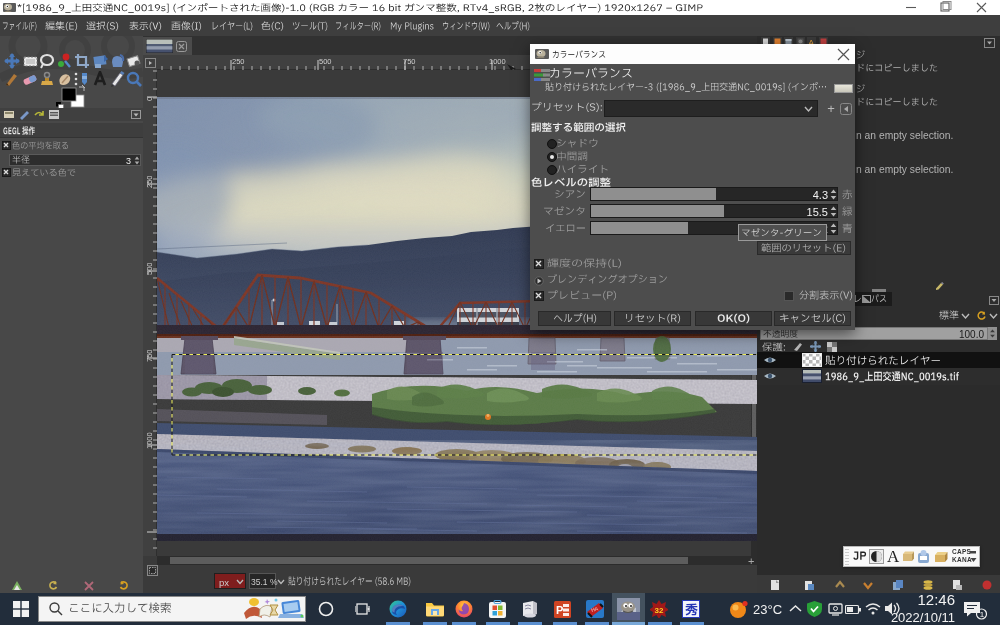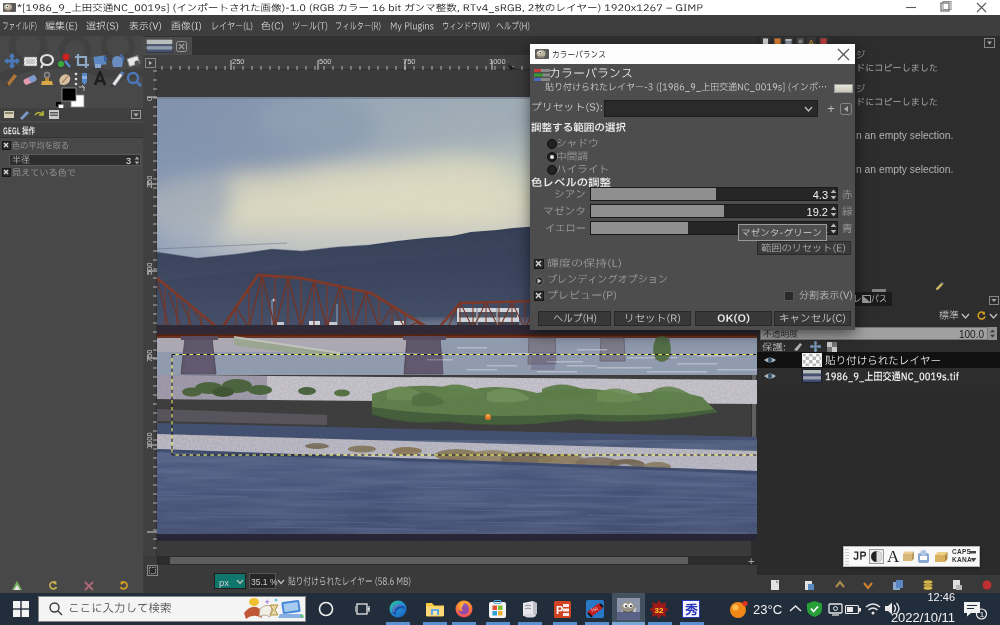--- a/index.html
+++ b/index.html
@@ -410,21 +410,21 @@
     </svg>
 <div class="abs" style="left:751px;top:70px;width:6px;height:486px;background:#2c2c2c"></div>
 <div class="abs" style="left:752px;top:71px;width:4px;height:470px;background:#5d5d5d"></div>
 <div class="abs" style="left:157px;top:556px;width:600px;height:9px;background:#2c2c2c"></div>
 <div class="abs" style="left:170px;top:557px;width:518px;height:7px;background:#5d5d5d"></div>
 <div class="abs" style="left:748px;top:555px;width:10px;height:10px;color:#aaa;font-size:11px">+</div>
 <svg class="abs" style="left:147px;top:565px" width="11" height="11">
       <rect x="0.5" y="0.5" width="10" height="10" fill="none" stroke="#888"></rect>
       <rect x="2.5" y="2.5" width="6" height="6" fill="#2a2a2a" stroke="#999" stroke-dasharray="1.5,1"></rect>
     </svg>
-<div class="abs" style="left:214px;top:573px;width:32px;height:16px;background:#0f766e;border:1px solid #1f1f1f;color:#ccc;font-size:9.5px;padding:2.5px 0 0 4px">px</div>
+<div class="abs" style="left:214px;top:573px;width:32px;height:16px;background:#7f1d1d;border:1px solid #1f1f1f;color:#ccc;font-size:9.5px;padding:2.5px 0 0 4px">px</div>
 <svg class="abs" style="left:236px;top:579px" width="8" height="6">
       <path d="M1,1 l3,3.5 3,-3.5" stroke="#bbb" stroke-width="1.3" fill="none"></path>
     </svg>
 <div class="abs" style="left:249px;top:573px;width:27px;height:16px;background:#262626;border:1px solid #555;color:#ccc;font-size:8.5px;padding:3px 0 0 1px;white-space:nowrap">35.1 %</div>
 <svg class="abs" style="left:277px;top:579px" width="8" height="6">
       <path d="M1,1 l3,3.5 3,-3.5" stroke="#bbb" stroke-width="1.3" fill="none"></path>
     </svg>
 <svg style="position:absolute;left:288px;top:576px;overflow:visible" width="123" height="13">
       <path transform="translate(0,8.8) scale(0.7700,1)" d="M9.6 -6.5V-6.0H7.2V-4.0H9.2V0.7H8.6V0.1H5.6V0.7H5.0V-4.0H6.6V-8.3H7.2V-6.5ZM1.0 -8.0H4.2V-1.9H1.0ZM3.6 -6.2V-7.5H1.6V-6.2ZM3.6 -4.4V-5.7H1.6V-4.4ZM1.6 -3.8V-2.4H3.6V-3.8ZM5.6 -0.5H8.6V-3.5H5.6ZM0.4 0.2Q0.7 -0.1 1.1 -0.7Q1.5 -1.2 1.7 -1.6L2.2 -1.3Q2.0 -0.8 1.6 -0.3Q1.2 0.3 0.8 0.7ZM3.4 -1.6Q3.7 -1.3 4.0 -0.8Q4.3 -0.3 4.5 0.1L4.0 0.5Q3.8 0.1 3.5 -0.4Q3.2 -0.9 2.9 -1.3Z M12.1 -2.6Q12.2 -5.0 12.4 -8.0L13.2 -8.0Q13.0 -6.8 12.9 -5.1H12.9Q13.1 -5.6 13.2 -5.8Q13.6 -6.6 14.2 -7.1Q14.9 -7.6 15.7 -7.6Q16.4 -7.6 17.0 -7.2Q17.5 -6.8 17.8 -6.1Q18.1 -5.4 18.1 -4.4Q18.1 -2.3 17.0 -1.1Q15.9 0.0 13.6 0.3L13.4 -0.4Q15.5 -0.7 16.4 -1.6Q17.4 -2.6 17.4 -4.4Q17.4 -5.6 16.9 -6.2Q16.4 -6.9 15.6 -6.9Q14.7 -6.9 14.0 -6.2Q13.3 -5.6 12.9 -4.3Q12.9 -4.0 12.8 -3.6Q12.8 -3.3 12.8 -2.6Z M23.5 -8.2Q23.2 -7.0 22.6 -5.8V0.7H21.9V-4.8Q21.3 -3.9 20.7 -3.4L20.3 -4.0Q21.3 -4.9 21.9 -5.9Q22.5 -7.0 22.9 -8.4ZM29.5 -6.4V-5.8H28.1V-0.1Q28.1 0.3 27.9 0.4Q27.8 0.6 27.4 0.6H25.5L25.3 -0.0H27.4V-5.8H23.2V-6.4H27.4V-8.3H28.1V-6.4ZM25.4 -1.8Q24.6 -3.2 23.7 -4.4L24.2 -4.7Q25.1 -3.7 25.9 -2.1Z M37.8 -3.6Q37.8 -2.4 37.5 -1.6Q37.2 -0.8 36.5 -0.4Q35.9 0.1 34.8 0.3L34.5 -0.4Q35.5 -0.6 36.1 -0.9Q36.6 -1.3 36.9 -2.0Q37.1 -2.6 37.1 -3.6L37.0 -5.0Q36.2 -5.0 35.7 -5.0Q34.8 -5.0 34.0 -5.0L34.0 -5.7Q34.7 -5.7 35.6 -5.7Q36.1 -5.7 37.0 -5.7L36.9 -8.0L37.6 -8.0L37.7 -5.7Q38.8 -5.8 39.3 -5.8L39.3 -5.1Q38.8 -5.1 37.7 -5.0ZM32.4 -1.1Q32.4 -1.6 32.5 -2.1Q32.7 -2.6 33.0 -3.2L33.5 -2.9Q33.1 -2.0 32.9 -1.4Q32.7 -0.9 32.6 -0.4Q32.6 -0.2 32.6 -0.1Q32.6 -0.0 32.6 0.2L31.9 0.2Q31.6 -1.5 31.6 -3.0Q31.6 -5.3 32.1 -7.8L32.8 -7.7Q32.5 -6.5 32.4 -5.3Q32.2 -4.0 32.2 -2.9Q32.2 -1.8 32.3 -1.1Z M47.4 -6.5Q46.4 -6.7 45.2 -6.9Q44.0 -7.1 43.0 -7.2L43.1 -7.9Q44.2 -7.8 45.4 -7.6Q46.6 -7.4 47.5 -7.2ZM42.8 -0.7Q43.9 -0.5 44.8 -0.5Q46.2 -0.5 47.0 -0.9Q47.7 -1.3 47.7 -2.1Q47.7 -2.9 47.2 -3.3Q46.6 -3.6 45.6 -3.6Q43.6 -3.6 42.4 -2.1L41.8 -2.2Q42.1 -3.9 42.4 -6.1L43.1 -6.0L42.9 -4.7Q42.6 -3.1 42.6 -2.8L42.6 -2.8Q43.1 -3.5 43.9 -3.9Q44.7 -4.3 45.8 -4.3Q47.0 -4.3 47.7 -3.7Q48.5 -3.2 48.5 -2.2Q48.5 -1.0 47.5 -0.4Q46.6 0.2 44.9 0.2Q43.8 0.2 42.7 -0.0Z M59.7 -0.7Q58.6 -0.0 58.0 -0.0Q57.5 -0.0 57.3 -0.3Q57.0 -0.5 57.0 -1.0Q57.0 -1.2 57.1 -1.8Q57.2 -2.4 57.3 -3.1Q57.6 -5.0 57.6 -5.4Q57.6 -6.2 56.9 -6.2Q56.3 -6.2 55.4 -5.5Q54.6 -4.9 53.4 -3.6V0.4H52.7V-2.9Q52.4 -2.5 51.5 -1.5L51.2 -1.1L50.7 -1.6Q51.8 -2.8 52.7 -3.9V-5.5H50.8V-6.1H52.7V-8.0H53.4V-4.6Q54.5 -5.7 55.3 -6.3Q56.2 -6.9 56.9 -6.9Q57.6 -6.9 58.0 -6.6Q58.3 -6.2 58.3 -5.5Q58.3 -5.1 58.0 -3.0Q57.9 -2.4 57.8 -1.8Q57.7 -1.3 57.7 -1.1Q57.7 -0.9 57.8 -0.8Q57.9 -0.7 58.1 -0.7Q58.5 -0.7 59.5 -1.3Z M65.9 -6.0Q64.9 -5.9 63.6 -5.8Q63.0 -2.7 61.9 0.1L61.3 -0.1Q62.3 -2.7 62.9 -5.8L61.9 -5.8L61.1 -5.8V-6.5Q61.4 -6.4 62.0 -6.4Q62.7 -6.4 63.0 -6.5Q63.2 -7.1 63.3 -8.1L64.0 -8.0Q63.9 -7.5 63.8 -6.5Q65.0 -6.5 65.9 -6.7ZM65.1 -4.8Q67.0 -5.0 68.8 -5.1L68.9 -4.5Q67.1 -4.4 65.2 -4.1ZM69.2 -0.1Q68.7 -0.0 68.0 0.0Q67.3 0.1 66.8 0.1Q65.6 0.1 65.1 -0.3Q64.5 -0.7 64.5 -1.4Q64.5 -2.1 64.9 -2.9L65.5 -2.7Q65.2 -2.0 65.2 -1.6Q65.2 -0.6 66.8 -0.6Q67.9 -0.6 69.1 -0.8Z M72.2 -0.0V-7.6H72.9V-0.8Q74.6 -1.0 76.0 -2.0Q77.4 -3.0 78.3 -4.6L78.8 -4.2Q77.9 -2.4 76.4 -1.4Q74.8 -0.3 72.9 -0.0Z M88.7 -7.2Q87.5 -6.0 85.8 -5.0V0.3H85.1V-4.5Q83.3 -3.5 81.3 -2.7L81.0 -3.4Q83.0 -4.1 84.9 -5.2Q86.8 -6.4 88.2 -7.8Z M98.9 -6.9 99.0 -6.2Q98.7 -5.1 98.1 -4.2Q97.4 -3.3 96.4 -2.5L95.9 -3.0Q97.6 -4.2 98.2 -6.0L94.1 -5.2L95.2 0.3L94.5 0.5L93.4 -5.0L90.8 -4.5L90.7 -5.2L93.3 -5.7L92.8 -8.0L93.5 -8.1L94.0 -5.9Z M109.0 -3.4H101.0V-4.2H109.0Z M115.6 -8.0H116.3Q115.8 -7.5 115.3 -6.8Q114.9 -6.1 114.7 -5.3Q114.4 -4.5 114.4 -3.7V-2.8Q114.4 -2.1 114.7 -1.3Q114.9 -0.5 115.3 0.2Q115.8 1.0 116.3 1.4H115.6Q115.0 1.0 114.6 0.3Q114.2 -0.5 113.9 -1.4Q113.7 -2.3 113.7 -3.3Q113.7 -4.3 113.9 -5.2Q114.2 -6.1 114.6 -6.8Q115.0 -7.5 115.6 -8.0Z M121.5 -7.3V-6.6H118.3L118.1 -3.8H118.2Q118.5 -4.2 118.8 -4.4Q119.1 -4.6 119.7 -4.6Q120.3 -4.6 120.8 -4.3Q121.3 -4.0 121.6 -3.5Q121.9 -3.0 121.9 -2.3Q121.9 -1.6 121.6 -1.0Q121.3 -0.5 120.7 -0.2Q120.2 0.1 119.4 0.1Q118.6 0.1 118.1 -0.2Q117.5 -0.5 117.1 -1.1L117.8 -1.6Q118.1 -1.1 118.4 -0.9Q118.8 -0.6 119.4 -0.6Q120.2 -0.6 120.6 -1.0Q121.0 -1.4 121.0 -2.2V-2.3Q121.0 -3.0 120.6 -3.4Q120.2 -3.8 119.4 -3.8Q118.9 -3.8 118.7 -3.7Q118.4 -3.5 118.1 -3.2L117.4 -3.3L117.6 -7.3Z M123.2 -2.0Q123.2 -2.7 123.6 -3.2Q124.0 -3.6 124.7 -3.8V-3.9Q124.1 -4.1 123.8 -4.5Q123.5 -5.0 123.5 -5.6Q123.5 -6.5 124.1 -7.0Q124.7 -7.5 125.8 -7.5Q126.8 -7.5 127.5 -7.0Q128.1 -6.5 128.1 -5.6Q128.1 -5.0 127.7 -4.5Q127.4 -4.1 126.8 -3.9V-3.8Q127.5 -3.6 127.9 -3.2Q128.3 -2.7 128.3 -2.0Q128.3 -1.4 128.0 -0.9Q127.7 -0.4 127.1 -0.1Q126.6 0.1 125.8 0.1Q125.0 0.1 124.4 -0.1Q123.8 -0.4 123.5 -0.9Q123.2 -1.4 123.2 -2.0ZM127.2 -5.4V-5.5Q127.2 -6.1 126.8 -6.4Q126.5 -6.7 125.8 -6.7Q125.1 -6.7 124.7 -6.4Q124.3 -6.1 124.3 -5.5V-5.4Q124.3 -4.8 124.7 -4.5Q125.1 -4.2 125.8 -4.2Q126.5 -4.2 126.8 -4.5Q127.2 -4.8 127.2 -5.4ZM127.4 -1.9V-2.2Q127.4 -2.8 127.0 -3.1Q126.5 -3.5 125.8 -3.5Q125.0 -3.5 124.6 -3.1Q124.1 -2.8 124.1 -2.2V-1.9Q124.1 -1.3 124.6 -0.9Q125.0 -0.6 125.8 -0.6Q126.5 -0.6 127.0 -0.9Q127.4 -1.3 127.4 -1.9Z M129.7 -0.5V-0.6Q129.7 -0.8 129.9 -1.0Q130.0 -1.2 130.3 -1.2Q130.6 -1.2 130.8 -1.0Q130.9 -0.8 130.9 -0.6V-0.5Q130.9 -0.2 130.8 -0.0Q130.6 0.1 130.3 0.1Q130.0 0.1 129.9 -0.0Q129.7 -0.2 129.7 -0.5Z M132.5 -2.7Q132.5 -3.7 132.9 -4.6Q133.2 -5.5 133.8 -6.2Q134.4 -6.9 135.1 -7.3H136.2Q135.3 -6.7 134.8 -6.2Q134.3 -5.6 133.9 -5.0Q133.5 -4.4 133.3 -3.5L133.4 -3.5Q134.0 -4.5 135.2 -4.5Q135.8 -4.5 136.3 -4.3Q136.8 -4.0 137.1 -3.5Q137.3 -3.0 137.3 -2.3Q137.3 -1.6 137.0 -1.0Q136.7 -0.5 136.2 -0.2Q135.6 0.1 134.9 0.1Q134.2 0.1 133.6 -0.2Q133.1 -0.6 132.8 -1.2Q132.5 -1.8 132.5 -2.7ZM136.5 -2.2V-2.3Q136.5 -3.0 136.1 -3.4Q135.6 -3.8 134.9 -3.8Q134.2 -3.8 133.8 -3.4Q133.3 -3.0 133.3 -2.3V-2.2Q133.3 -1.4 133.8 -1.0Q134.2 -0.6 134.9 -0.6Q135.6 -0.6 136.1 -1.0Q136.5 -1.4 136.5 -2.2Z M142.7 0.0H141.9V-7.3H143.0L145.1 -3.4H145.2L147.3 -7.3H148.4V0.0H147.6V-6.2H147.5L146.9 -5.1L145.1 -1.8L143.3 -5.1L142.7 -6.2H142.7Z M150.4 0.0V-7.3H153.4Q154.3 -7.3 154.8 -6.8Q155.3 -6.3 155.3 -5.5Q155.3 -4.7 154.9 -4.3Q154.6 -4.0 154.1 -3.9V-3.8Q154.4 -3.8 154.8 -3.6Q155.1 -3.4 155.3 -3.0Q155.6 -2.7 155.6 -2.1Q155.6 -1.5 155.3 -1.0Q155.1 -0.6 154.6 -0.3Q154.2 0.0 153.7 0.0ZM153.3 -4.1Q153.8 -4.1 154.1 -4.4Q154.4 -4.7 154.4 -5.2V-5.5Q154.4 -6.0 154.1 -6.3Q153.8 -6.6 153.3 -6.6H151.2V-4.1ZM153.4 -0.7Q154.0 -0.7 154.3 -1.0Q154.7 -1.4 154.7 -1.9V-2.3Q154.7 -2.8 154.3 -3.1Q154.0 -3.4 153.4 -3.4H151.2V-0.7Z M157.0 1.4H156.2Q156.8 1.0 157.2 0.2Q157.6 -0.5 157.9 -1.3Q158.1 -2.1 158.1 -2.8V-3.7Q158.1 -4.5 157.9 -5.3Q157.6 -6.1 157.2 -6.8Q156.8 -7.5 156.2 -8.0H157.0Q157.5 -7.5 157.9 -6.8Q158.4 -6.1 158.6 -5.2Q158.9 -4.3 158.9 -3.3Q158.9 -2.3 158.6 -1.4Q158.4 -0.5 157.9 0.3Q157.5 1.0 157.0 1.4Z" fill="#cfcfcf"></path>
     </svg>
@@ -914,21 +914,21 @@
       <path transform="translate(0,8.8) scale(1.0250,1)" d="M8.7 -7.2Q7.5 -6.0 5.9 -5.0V0.3H5.1V-4.5Q3.4 -3.5 1.3 -2.7L1.0 -3.4Q3.0 -4.1 4.9 -5.2Q6.8 -6.4 8.2 -7.8Z M19.1 -0.7H10.9V-1.3H14.6V-6.2H11.3V-6.9H18.7V-6.2H15.3V-1.3H19.1Z M22.2 0.0H21.5V-7.1H28.5V0.0H27.8V-0.8H22.2ZM22.2 -6.4V-1.5H27.8V-6.4Z M39.0 -3.4H31.0V-4.2H39.0Z" fill="#9f9f9f"></path>
     </svg>
 <div class="abs" style="left:590px;top:187px;width:248px;height:14px;background:#262626;border:1px solid #1a1a1a"></div>
 <div class="abs" style="left:591px;top:188px;width:125px;height:12px;background:#8f8f8f"></div>
 <div class="abs" style="left:776px;top:188.5px;width:52px;height:12px;color:#f2f2f2;font-size:11px;text-align:right">4.3</div>
 <svg class="abs" style="left:830px;top:189px" width="7" height="11">
       <path d="M3.5,0.5 l2.8,3.4 h-5.6 z M3.5,10.5 l2.8,-3.4 h-5.6 z" fill="#b8b8b8"></path>
     </svg>
 <div class="abs" style="left:590px;top:204px;width:248px;height:14px;background:#262626;border:1px solid #1a1a1a"></div>
 <div class="abs" style="left:591px;top:205px;width:133px;height:12px;background:#8f8f8f"></div>
-<div class="abs" style="left:776px;top:205.5px;width:52px;height:12px;color:#f2f2f2;font-size:11px;text-align:right">19.2</div>
+<div class="abs" style="left:776px;top:205.5px;width:52px;height:12px;color:#f2f2f2;font-size:11px;text-align:right">15.5</div>
 <svg class="abs" style="left:830px;top:206px" width="7" height="11">
       <path d="M3.5,0.5 l2.8,3.4 h-5.6 z M3.5,10.5 l2.8,-3.4 h-5.6 z" fill="#b8b8b8"></path>
     </svg>
 <div class="abs" style="left:590px;top:221px;width:248px;height:14px;background:#262626;border:1px solid #1a1a1a"></div>
 <div class="abs" style="left:591px;top:222px;width:97px;height:12px;background:#8f8f8f"></div>
 <div class="abs" style="left:776px;top:222.5px;width:52px;height:12px;color:#f2f2f2;font-size:11px;text-align:right">17.2</div>
 <svg class="abs" style="left:830px;top:223px" width="7" height="11">
       <path d="M3.5,0.5 l2.8,3.4 h-5.6 z M3.5,10.5 l2.8,-3.4 h-5.6 z" fill="#b8b8b8"></path>
     </svg>
 <svg style="position:absolute;left:842px;top:189px;overflow:visible" width="10" height="14">
@@ -1167,20 +1167,20 @@
     </svg>
 <svg class="abs" style="left:865px;top:602px" width="16" height="13">
       <path d="M1,5 q7,-6 14,0" stroke="#e8e8e8" stroke-width="1.5" fill="none"></path>
       <path d="M3.5,8 q4.5,-4 9,0" stroke="#e8e8e8" stroke-width="1.5" fill="none"></path>
       <circle cx="8" cy="11" r="1.5" fill="#e8e8e8"></circle>
     </svg>
 <svg class="abs" style="left:884px;top:601px" width="16" height="15">
       <path d="M1,5 h3 l4,-3.5 v12 l-4,-3.5 h-3 z" fill="#e8e8e8"></path>
       <path d="M10,4 q3,3.5 0,7 M12.5,2 q5,5.5 0,11" stroke="#e8e8e8" stroke-width="1.3" fill="none"></path>
     </svg>
-<div class="abs" style="left:900px;top:591px;width:55px;height:12px;font-size:11px;color:#f2f2f2;text-align:right">12:46</div>
+<div class="abs" style="left:900px;top:591px;width:55px;height:12px;font-size:15px;color:#f2f2f2;text-align:right">12:46</div>
 <div class="abs" style="left:890px;top:610px;width:65px;height:12px;font-size:13px;color:#f2f2f2;text-align:right">2022/10/11</div>
 <svg class="abs" style="left:963px;top:600px" width="24" height="20">
       <path d="M1,2 h16 v11 h-9 l-4,3.5 v-3.5 h-3 z" fill="#f0f0f0"></path>
       <path d="M4,5.5 h10 M4,8.5 h7" stroke="#222d3b" stroke-width="1.2"></path>
       <circle cx="18.5" cy="14" r="5" fill="none" stroke="#f0f0f0" stroke-width="1.2"></circle>
       <text x="16.8" y="17" font-size="8" fill="#f0f0f0" font-family="Liberation Sans">1</text>
     </svg>
 </div>
 </body></html>

